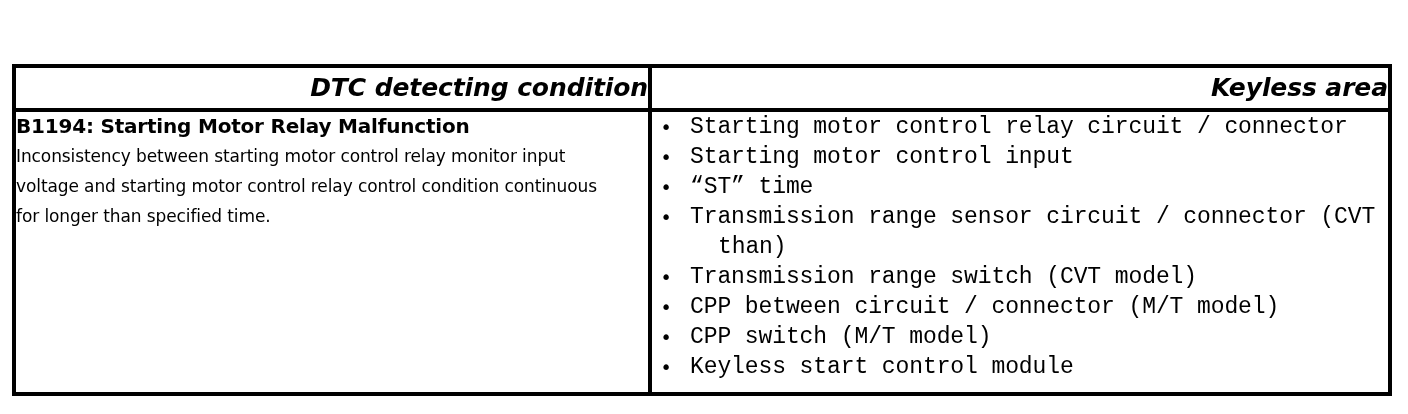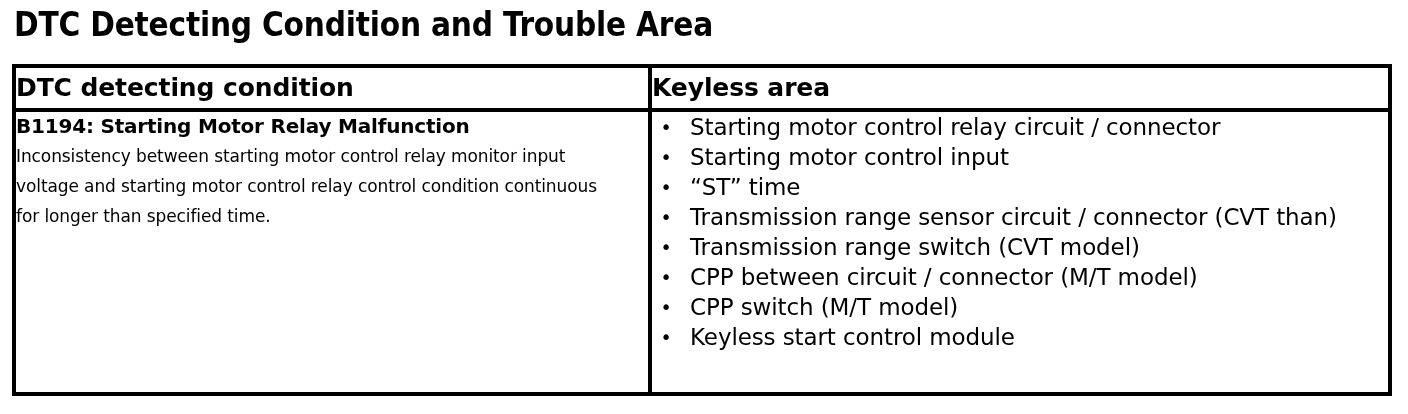--- a/index.html
+++ b/index.html
@@ -50,27 +50,28 @@
 
   .dtc-table th,
   .dtc-table td {
     border: 4px solid #000;
     vertical-align: top;
     padding: 0;
     background: #fff;
   }
 
   .header-cell {
-    text-align: left;
+    text-align: right;
     font-weight: bold;
     font-size: 25px;
     line-height: 40px;
     height: 40px;
     padding: 1px 0 3px 0;
     letter-spacing: -0.1px;
+    font-style: italic;
   }
 
   .cond-cell {
     padding: 8px 6px 6px 9px;
     height: 280px;
   }
   .area-cell {
     padding: 8px 4px 6px 6px;
     height: 280px;
   }
@@ -107,33 +108,33 @@
     left: 6px;
     top: 0;
     width: 16px;
     text-align: center;
     font-size: 19px;
     line-height: 30px;
   }
   ul.trouble-list li .li-text {
     display: block;
     padding-left: 0;
+    font-family: Liberation Mono, monospace;
   }
   
   ul.trouble-list li.wraps .li-text {
     padding-left: 28px;
     text-indent: -28px;
   }
 </style>
 </head>
 <body>
 
 <div id="page">
 
-  <div class="page-title">DTC Detecting Condition and Trouble Area</div>
 
   <table class="dtc-table">
     <colgroup>
       <col class="col-cond">
       <col class="col-area">
     </colgroup>
     <thead>
       <tr>
         <th class="header-cell">DTC detecting condition</th>
         <th class="header-cell">Keyless area</th>

